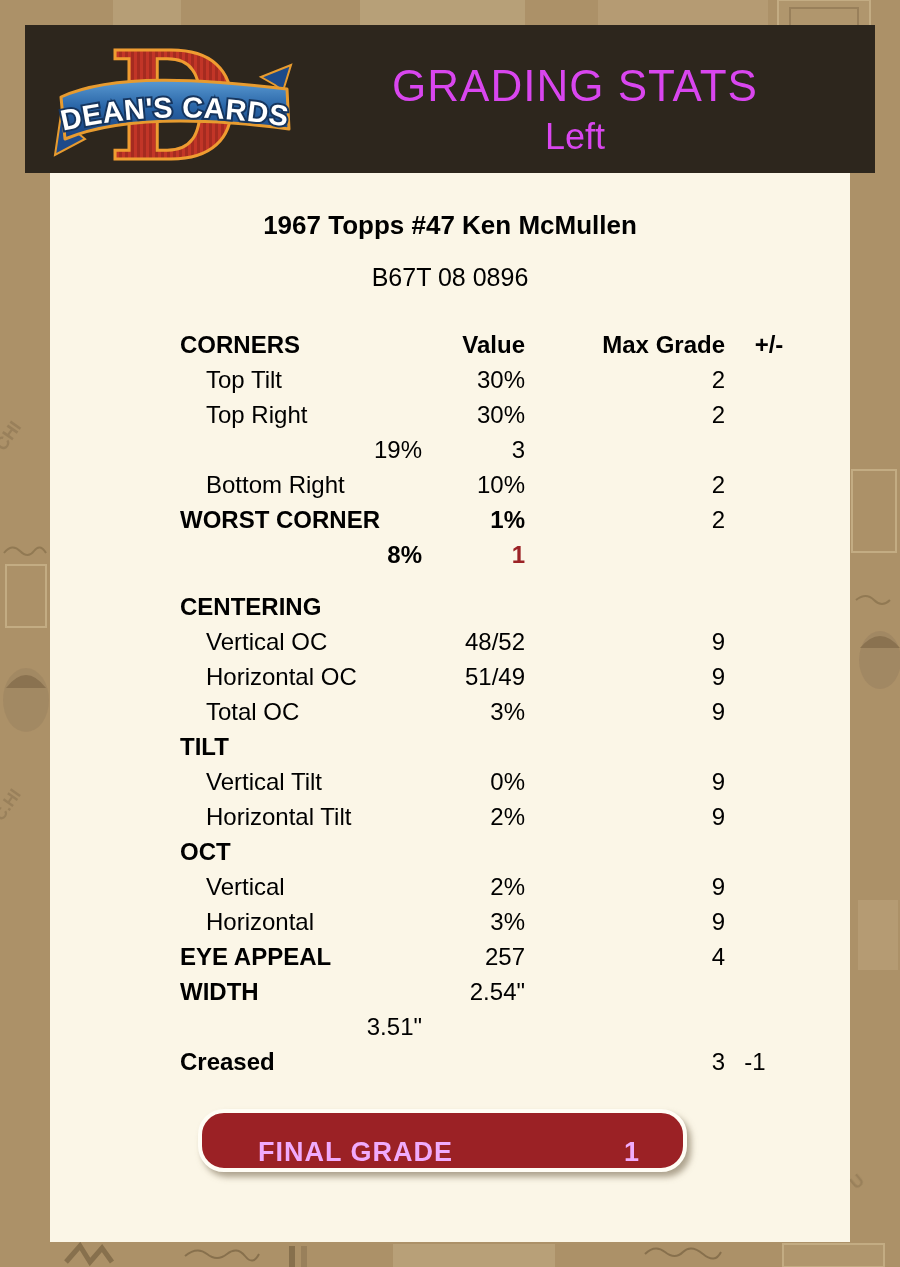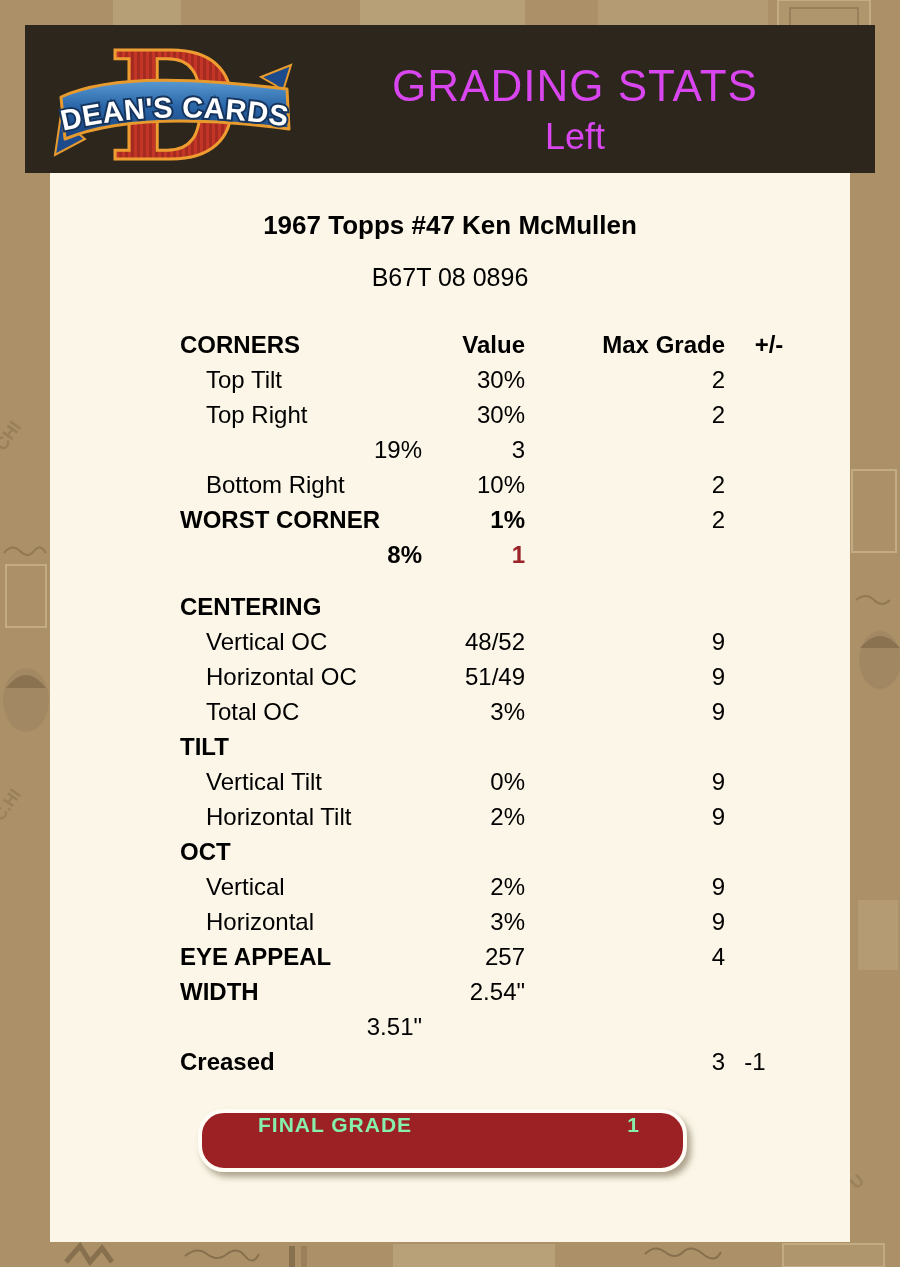--- a/index.html
+++ b/index.html
@@ -50,22 +50,22 @@
   .red{color:#9b2226;font-weight:bold;}
   .gap{margin-top:17px;}
 
   
   .final-grade{
     margin-top:30px;margin-left:148px;
     width:489px;height:63px;box-sizing:border-box;
     background:#9b2125;
     border:4px solid #fffdf5;border-radius:26px;
     box-shadow:4px 5px 6px rgba(110,95,70,0.55);
-    display:flex;align-items:flex-start;
-    color:#86efac;font-size:21px;font-weight:bold;
+    display:flex;align-items:flex-end;
+    color:#f0abfc;font-size:27px;font-weight:bold;
     cursor:pointer;
   }
   .final-grade .fg-label{margin-left:56px;letter-spacing:1px;}
   .final-grade .fg-value{margin-left:auto;margin-right:44px;}
 </style>
 </head>
 <body>
 
 <svg id="collage" width="900" height="1267" aria-hidden="true">
   <rect width="900" height="1267" fill="#ac9168"></rect>

